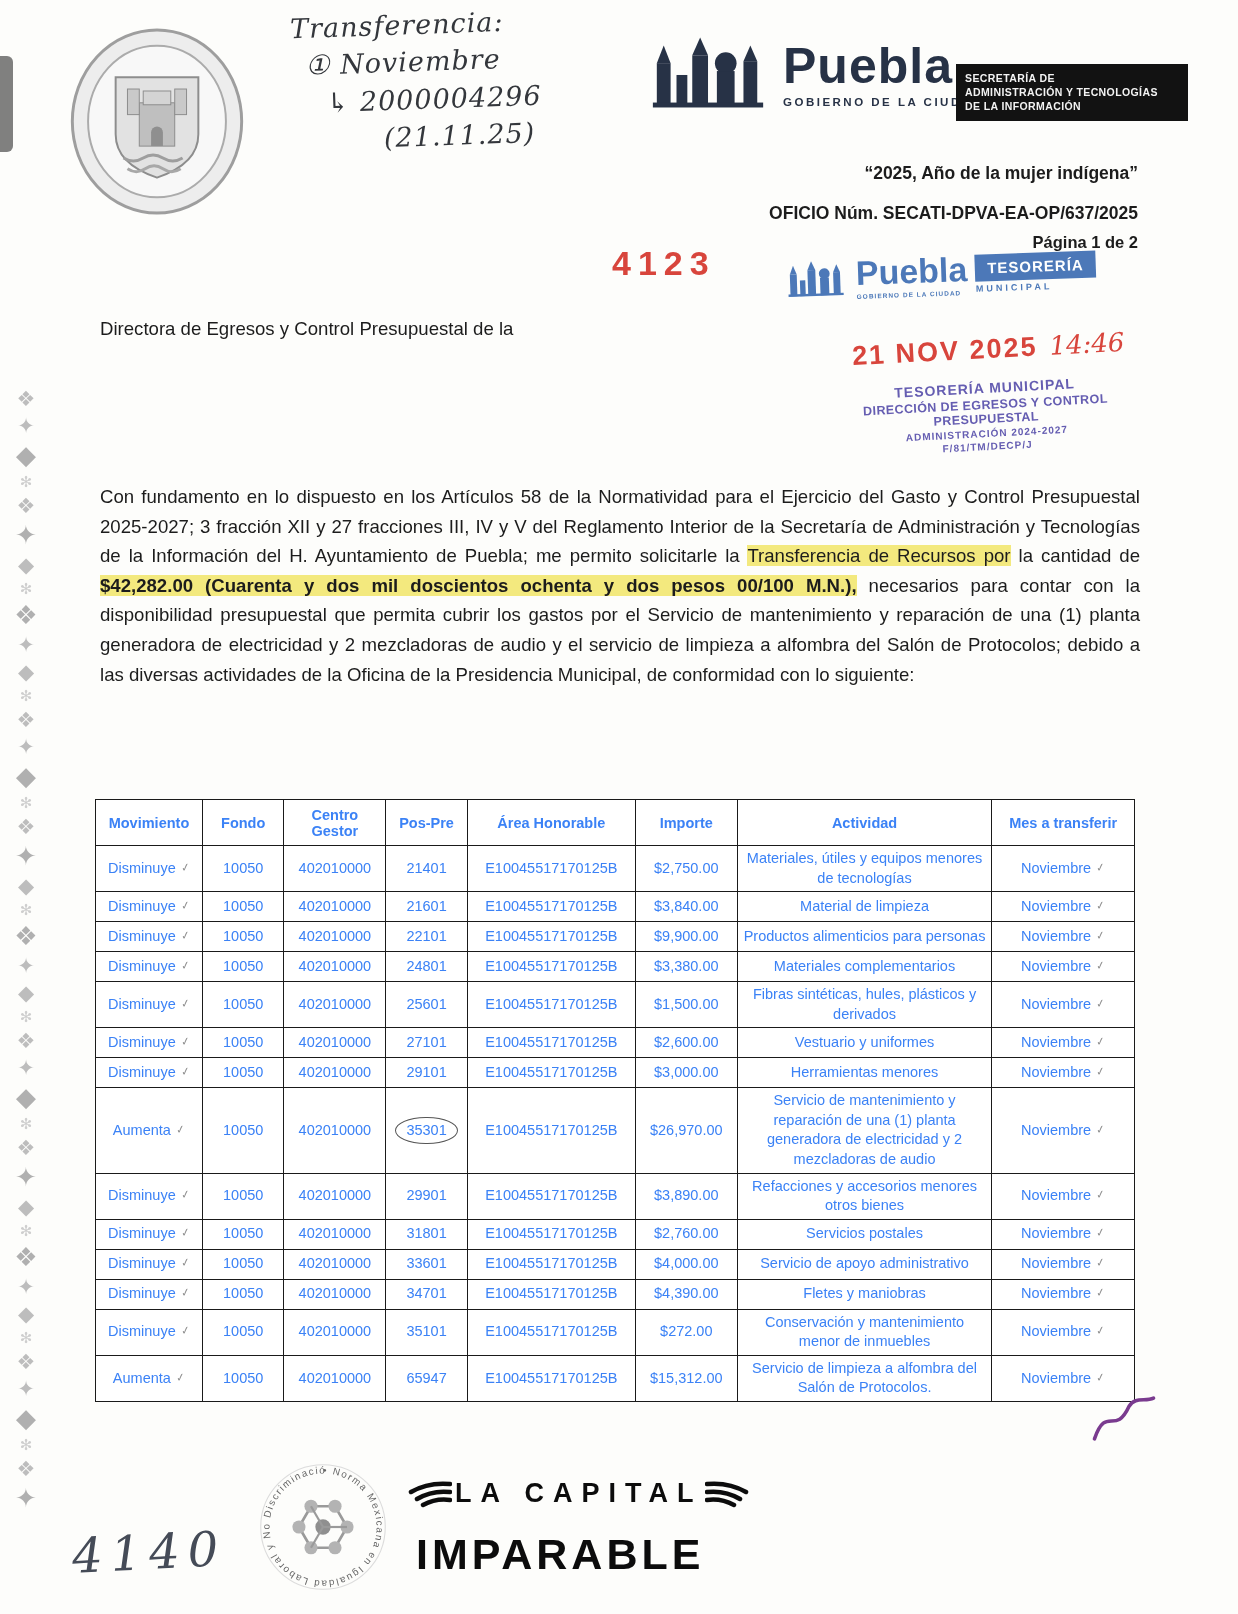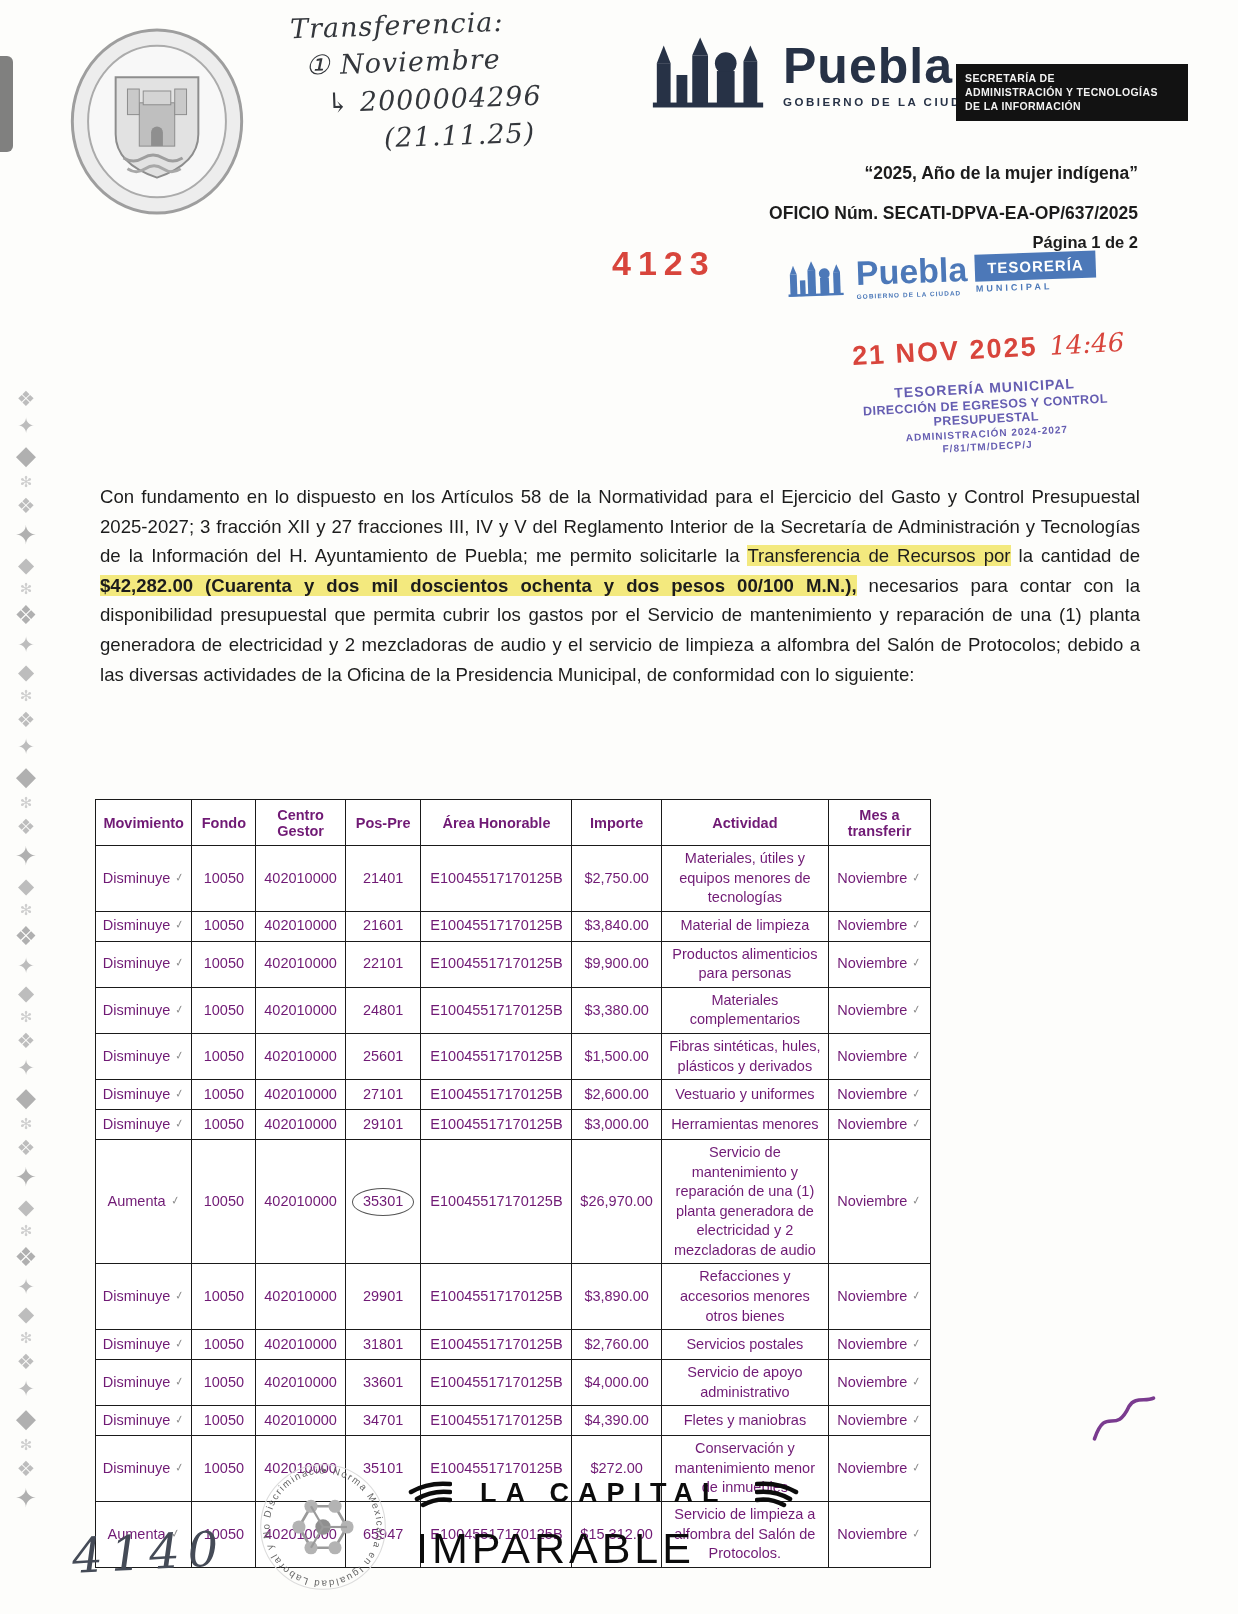--- a/index.html
+++ b/index.html
@@ -63,39 +63,39 @@
 
   .addressee{position:absolute;left:100px;top:316px;font-size:18.6px;line-height:26.5px}
   .a-name{font-weight:700}
   .a-presente{font-weight:700}
 
   .body-par{position:absolute;left:100px;top:482px;width:1040px;font-size:18.6px;
             line-height:29.6px;text-align:justify}
   .body-par .hl{background:var(--highlight,#f3e97e)}
   .body-par .b{font-weight:700}
 
-  .budget{position:absolute;left:95px;top:799px;width:836px;border-collapse:collapse;
-          font-size:14.5px;color:#701a75;background:#fff}
+  .budget{position:absolute;left:95px;top:799px;width:1040px;border-collapse:collapse;
+          font-size:14.5px;color:#3b82f6;background:#fff}
   .budget th,.budget td{border:1.5px solid #1a1a1a;text-align:center;vertical-align:middle;padding:3px 5px}
   .budget th{font-weight:700;height:46px}
   .budget tbody td{height:30px;line-height:1.35}
   .budget td .circled{display:inline-block;border:1.6px solid #555;border-radius:50%;padding:3px 10px}
   .budget tbody td:nth-child(1)::after,
   .budget tbody td:nth-child(8)::after{content:"✓";color:var(--pencil,#8e8e8e);font-size:11px;
       margin-left:5px;display:inline-block;transform:rotate(-12deg);vertical-align:2px}
 
   .squiggle{position:absolute;left:1088px;top:1392px;width:72px;height:56px}
 
   .emblem{position:absolute;left:252px;top:1456px;width:142px;height:142px}
   .emblem-text{font-size:9px;fill:#666;letter-spacing:1.4px;font-family:"Liberation Sans",sans-serif}
 
   .capital{position:absolute;left:408px;top:1478px;color:#0c0c0c}
-  .cap-row{display:flex;align-items:center;gap:28px}
+  .cap-row{display:flex;align-items:center;gap:3px}
   .cap1{font-size:27px;font-weight:700;letter-spacing:9px}
-  .cap2{font-size:43px;font-weight:400;letter-spacing:4px;margin-top:15px;margin-left:8px}
+  .cap2{font-size:43px;font-weight:700;letter-spacing:4px;margin-top:21px;margin-left:8px}
   .wing{width:44px;height:30px}
   .wing.right{transform:scaleX(-1)}
 
   .bottom-num{position:absolute;left:72px;top:1524px;font-size:48px;letter-spacing:8px;
               color:#454b57;transform:rotate(-3deg)}
 </style>
 </head>
 <body>
 
 <div class="page">
@@ -232,20 +232,21 @@
 
   <div class="purple-stamp">
     <div class="p1">TESORERÍA MUNICIPAL</div>
     <div class="p2">DIRECCIÓN DE EGRESOS Y CONTROL</div>
     <div class="p2">PRESUPUESTAL</div>
     <div class="p3">ADMINISTRACIÓN 2024-2027</div>
     <div class="p3">F/81/TM/DECP/J</div>
   </div>
 
   <div class="addressee">
+    <div>Directora de Egresos y Control Presupuestal de la</div>
   </div>
 
   <p class="body-par"><span class="">Con fundamento en lo dispuesto en los Artículos 58 de la Normatividad para el Ejercicio del Gasto y Control Presupuestal 2025-2027; 3 fracción XII y 27 fracciones III, IV y V del Reglamento Interior de la Secretaría de Administración y Tecnologías de la Información del H. Ayuntamiento de Puebla; me permito solicitarle la </span><span class="hl ">Transferencia de Recursos por</span><span class=""> la cantidad de </span><span class="hl b">$42,282.00 (Cuarenta y dos mil doscientos ochenta y dos pesos 00/100 M.N.),</span><span class=""> necesarios para contar con la disponibilidad presupuestal que permita cubrir los gastos por el Servicio de mantenimiento y reparación de una (1) planta generadora de electricidad y 2 mezcladoras de audio y el servicio de limpieza a alfombra del Salón de Protocolos; debido a las diversas actividades de la Oficina de la Presidencia Municipal, de conformidad con lo siguiente:</span></p>
 
   <table class="budget">
     <colgroup>
       <col style="width:105px">
         <col style="width:80px">
         <col style="width:100px">
         <col style="width:80px">

